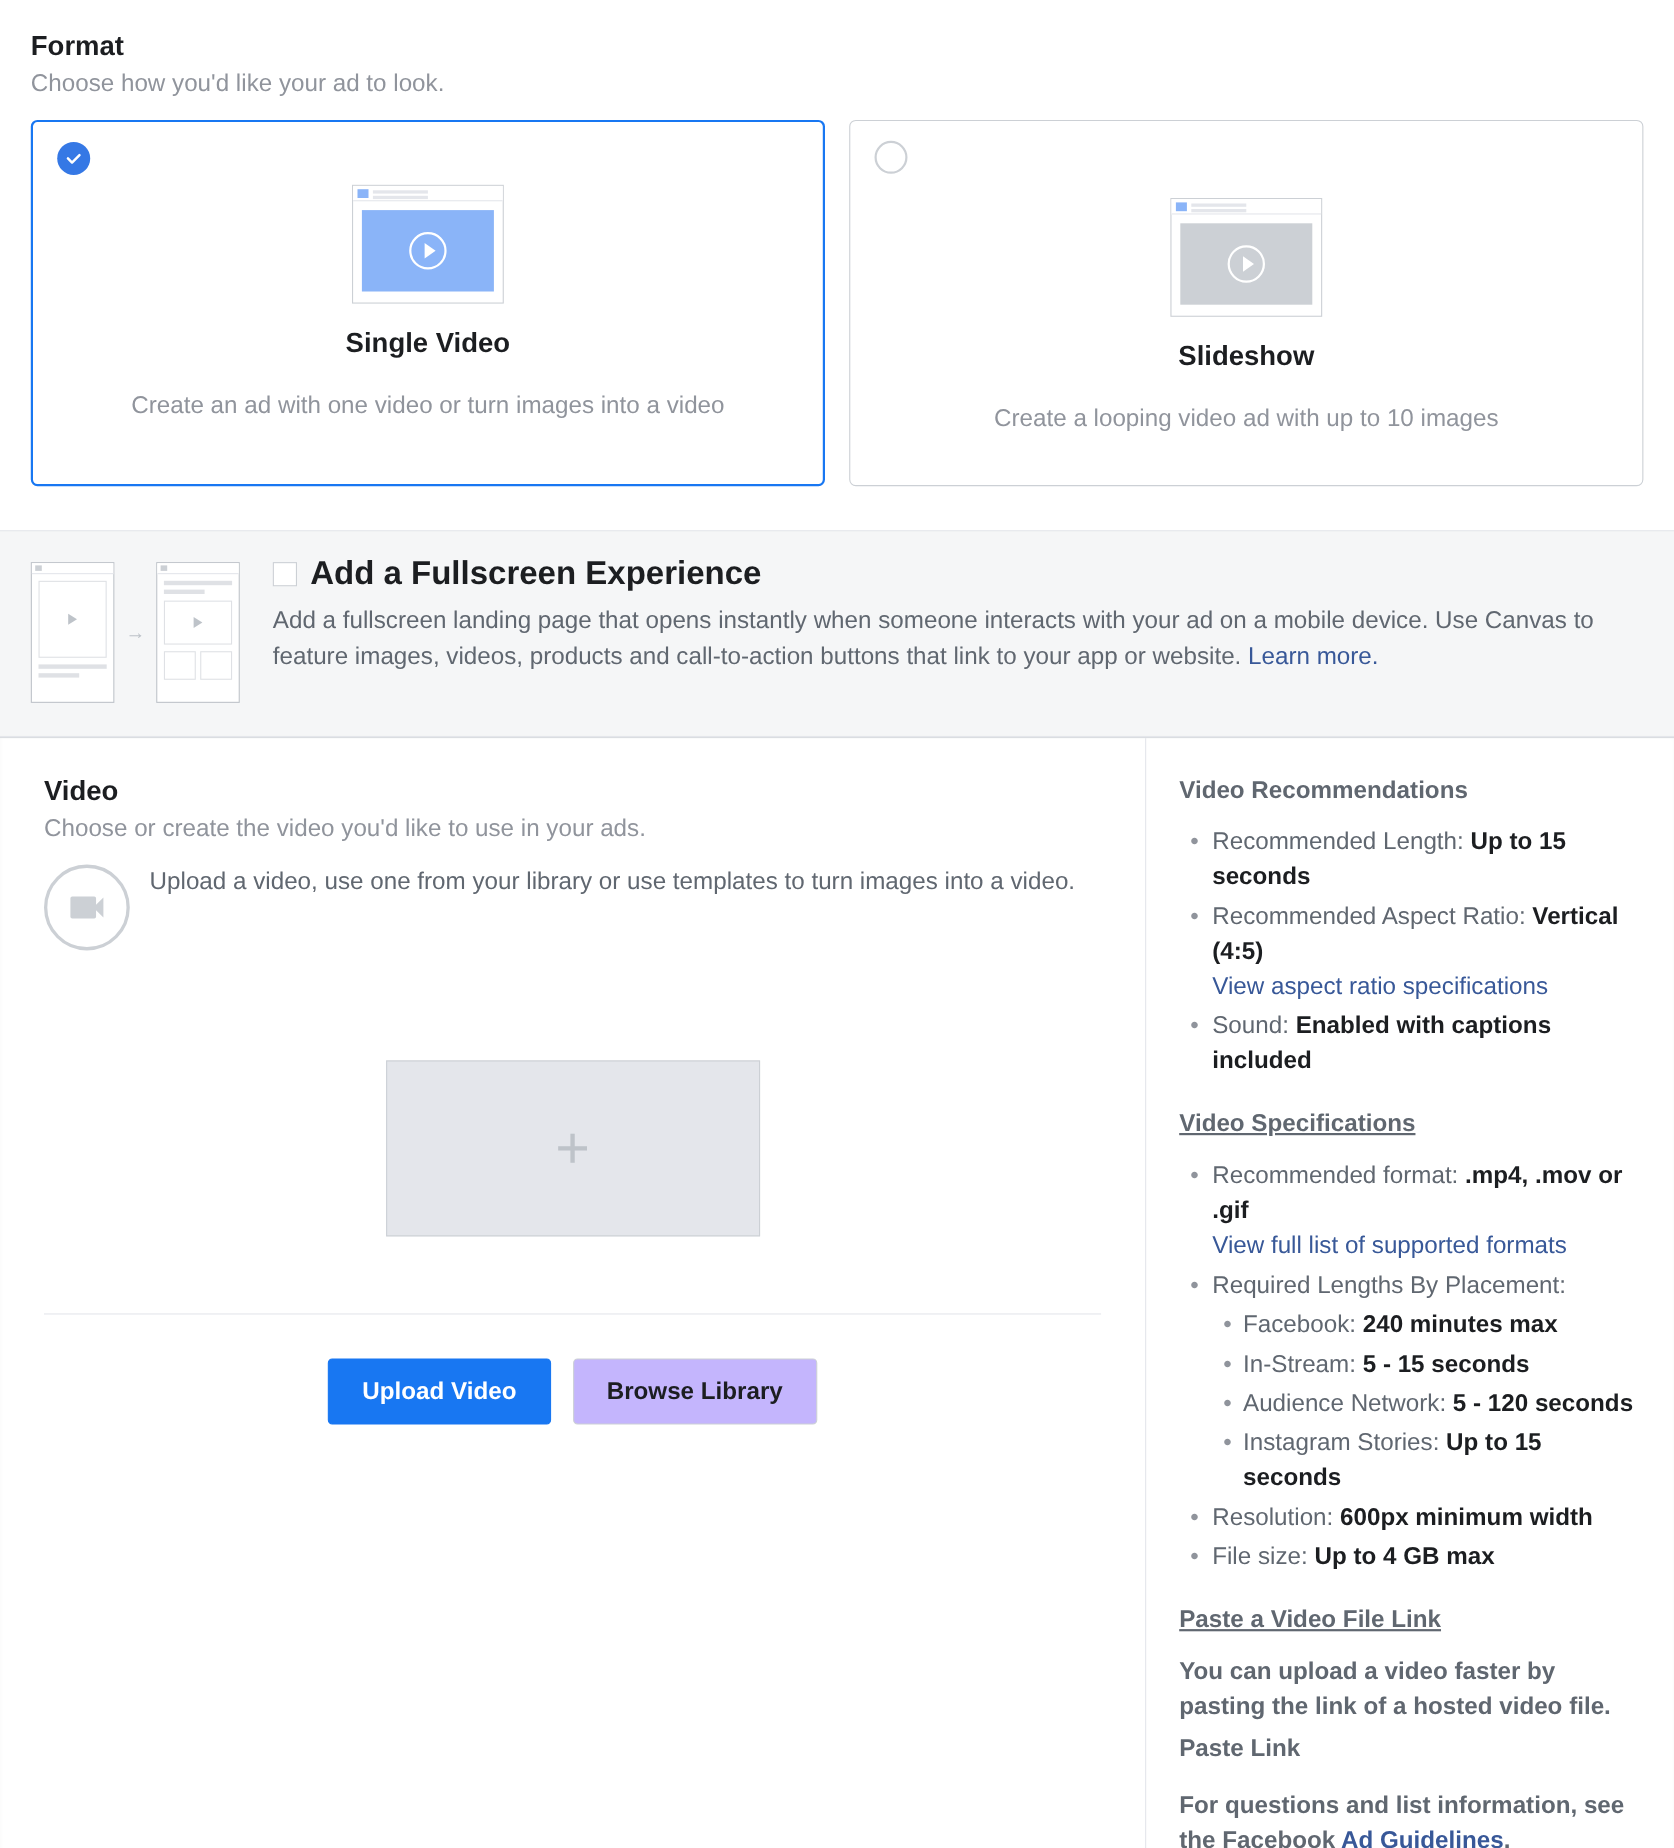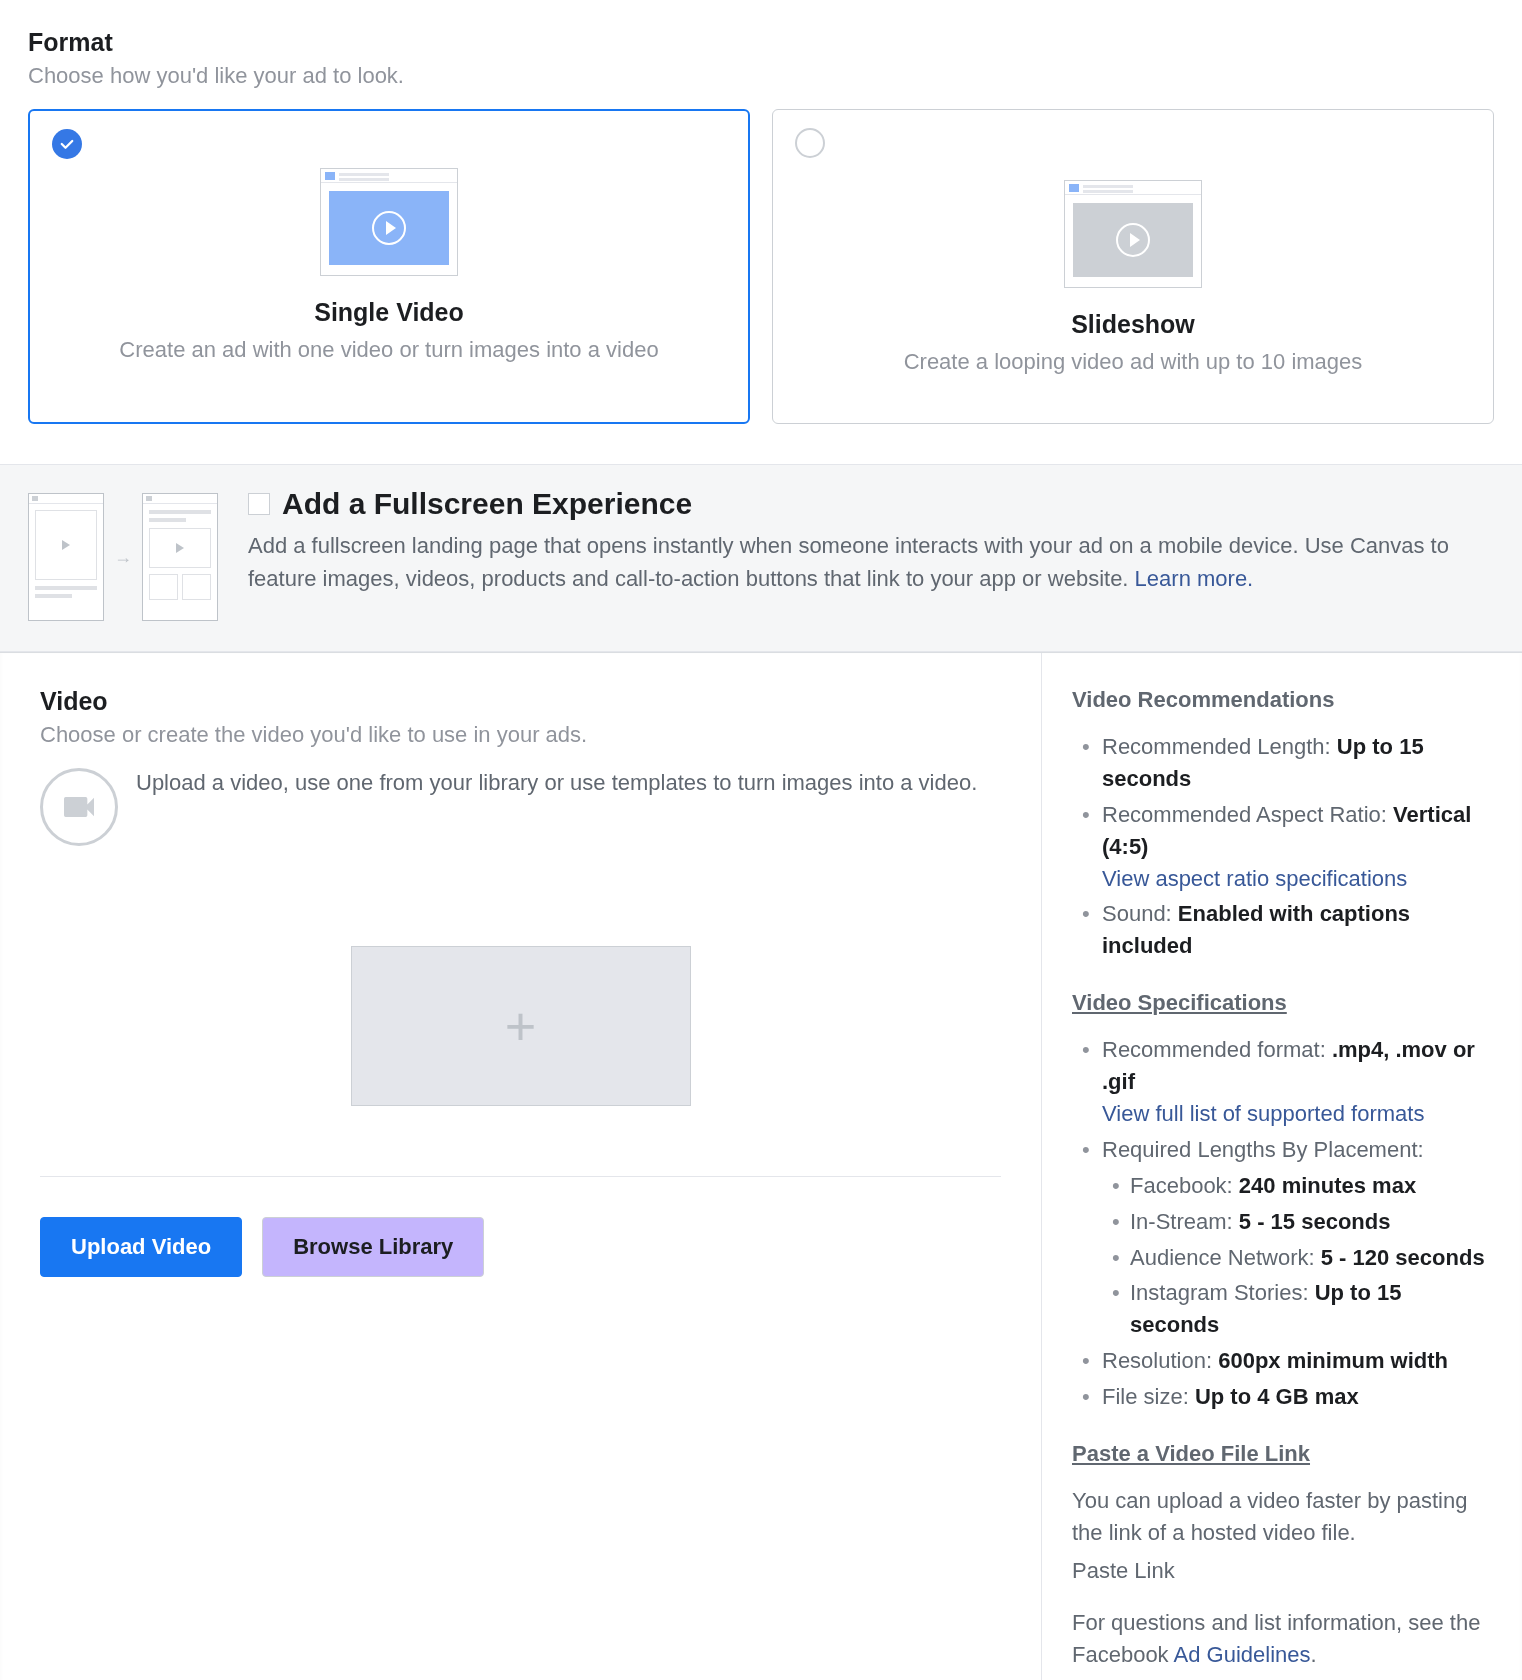--- a/index.html
+++ b/index.html
@@ -17,21 +17,21 @@
   .card-illus { display:flex; justify-content:center; margin: 28px 0 22px; }
   .illus-frame { width: 138px; height: 108px; border: 1px solid #ccd0d5; background:#fff; }
   .illus-bar { height: 14px; background:#fff; border-bottom:1px solid #e4e6eb; position:relative; }
   .illus-bar::before { content:""; position:absolute; top:3px; left:4px; width:10px; height:8px; background:#8ab4f8; }
   .illus-bar::after { content:""; position:absolute; top:4px; left:18px; width:50px; height:3px; background:#e4e6eb; box-shadow: 0 5px 0 #e4e6eb; }
   .illus-body { height: 74px; display:flex; align-items:center; justify-content:center; margin: 8px; }
   .illus-body.blue { background:#8ab4f8; }
   .illus-body.gray { background:#ccd0d5; }
   .play-circ { width:34px; height:34px; border-radius:50%; border:2px solid #fff; display:flex; align-items:center; justify-content:center; }
   .play-tri { width:0; height:0; border-left:10px solid #fff; border-top:7px solid transparent; border-bottom:7px solid transparent; margin-left:3px; }
-  .card-title { font-size: 25px; font-weight: 700; margin-bottom: 10px; }
+  .card-title { font-size: 25px; font-weight: 700; margin-bottom: 28px; }
   .card-desc { font-size: 22px; color: #90949c; }
 
   .fullscreen-panel { margin: 40px -28px 0; background: #f5f6f7; padding: 22px 28px 30px; border-top:1px solid #e4e6eb; border-bottom:1px solid #e4e6eb; display:flex; gap: 30px; }
   .fp-illus { display:flex; align-items:center; gap:10px; flex-shrink:0; padding-top:6px; }
   .mini-phone { width:76px; height:128px; border:1px solid #bec3c9; background:#fff; }
   .mini-phone .hbar { height:10px; background:#fff; border-bottom:1px solid #e4e6eb; position:relative; }
   .mini-phone .hbar::before { content:""; position:absolute; top:2px; left:3px; width:6px; height:5px; background:#ccd0d5; }
   .mini-phone .hseg { height:40px; margin:6px; border:1px solid #dfe1e5; display:flex; align-items:center; justify-content:center; }
   .tiny-play { width:0; height:0; border-left:8px solid #bec3c9; border-top:5px solid transparent; border-bottom:5px solid transparent; }
   .mini-phone .rowseg { display:flex; gap:4px; margin:0 6px; }
@@ -51,32 +51,32 @@
   .lower { display:flex; }
   .lower-left { flex: 1; padding: 34px 40px; border-right: 1px solid #e4e6eb; }
   .lower-right { width: 480px; padding: 34px 30px; }
   .upload-row { display:flex; gap:18px; align-items:flex-start; margin-top:14px; }
   .cam-circle { width:78px; height:78px; border-radius:50%; border:3px solid #ccd0d5; display:flex; align-items:center; justify-content:center; flex-shrink:0; }
   .cam-circle svg { width:40px; height:40px; fill:#ccd0d5; }
   .upload-text { font-size: 22px; color:#606770; line-height:1.4; }
   .placeholder-box { width: 340px; height: 160px; background:#e4e6eb; border:1px solid #ccd0d5; margin: 100px auto 70px; display:flex; align-items:center; justify-content:center; }
   .plus { font-size: 54px; color:#bec3c9; font-weight:300; line-height:1; }
   .hr { border-top:1px solid #e4e6eb; margin: 0 0 40px; }
-  .btn-row { display:flex; gap:20px; }
+  .btn-row { display:flex; gap:20px; justify-content:center; }
   .btn { border:1px solid #ccd0d5; background:#c4b5fd; color:#1c1e21; font-size:22px; font-weight:700; padding: 16px 30px; border-radius:4px; cursor:pointer; }
   .btn.primary { background:#1877f2; border-color:#1877f2; color:#fff; }
   .spec-h { font-size: 22px; font-weight:700; color:#606770; margin-bottom: 18px; }
   .spec-h.mt { margin-top: 28px; text-decoration: underline; }
   ul.spec { list-style: none; padding-left: 8px; }
   ul.spec > li { position:relative; padding-left: 22px; font-size:22px; color:#606770; line-height:1.45; margin-bottom:4px; }
   ul.spec > li::before { content:"•"; position:absolute; left:2px; top:0; color:#90949c; }
   ul.spec.sub { margin-top:4px; }
   ul.spec.sub > li { padding-left: 20px; }
   .bold { font-weight:700; color:#1c1e21; }
-  .para { font-size:22px; color:#606770; line-height:1.45; margin-bottom:6px; }
+  .para { font-size:22px; color:#606770; line-height:1.45; margin-bottom:6px;font-weight:bold; }
 </style>
 </head>
 <body>
 
 <div class="container">
 
   <div>
     <div class="section-title">Format</div>
     <div class="section-sub">Choose how you'd like your ad to look.</div>
 

